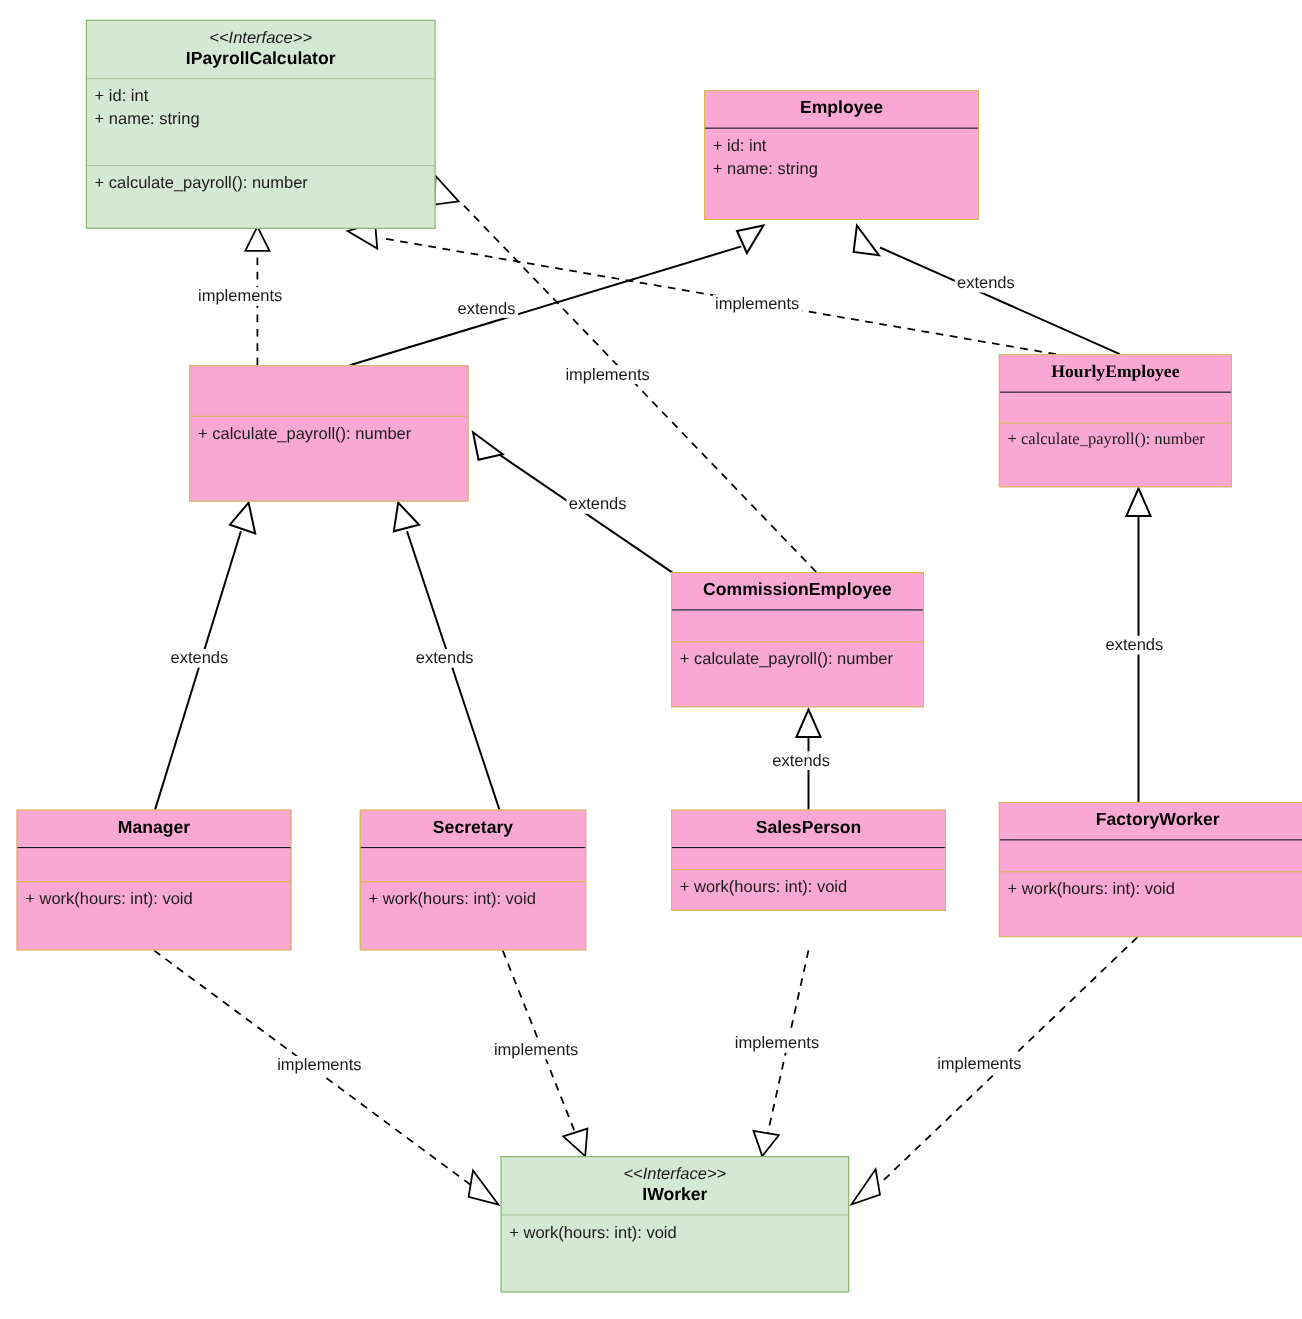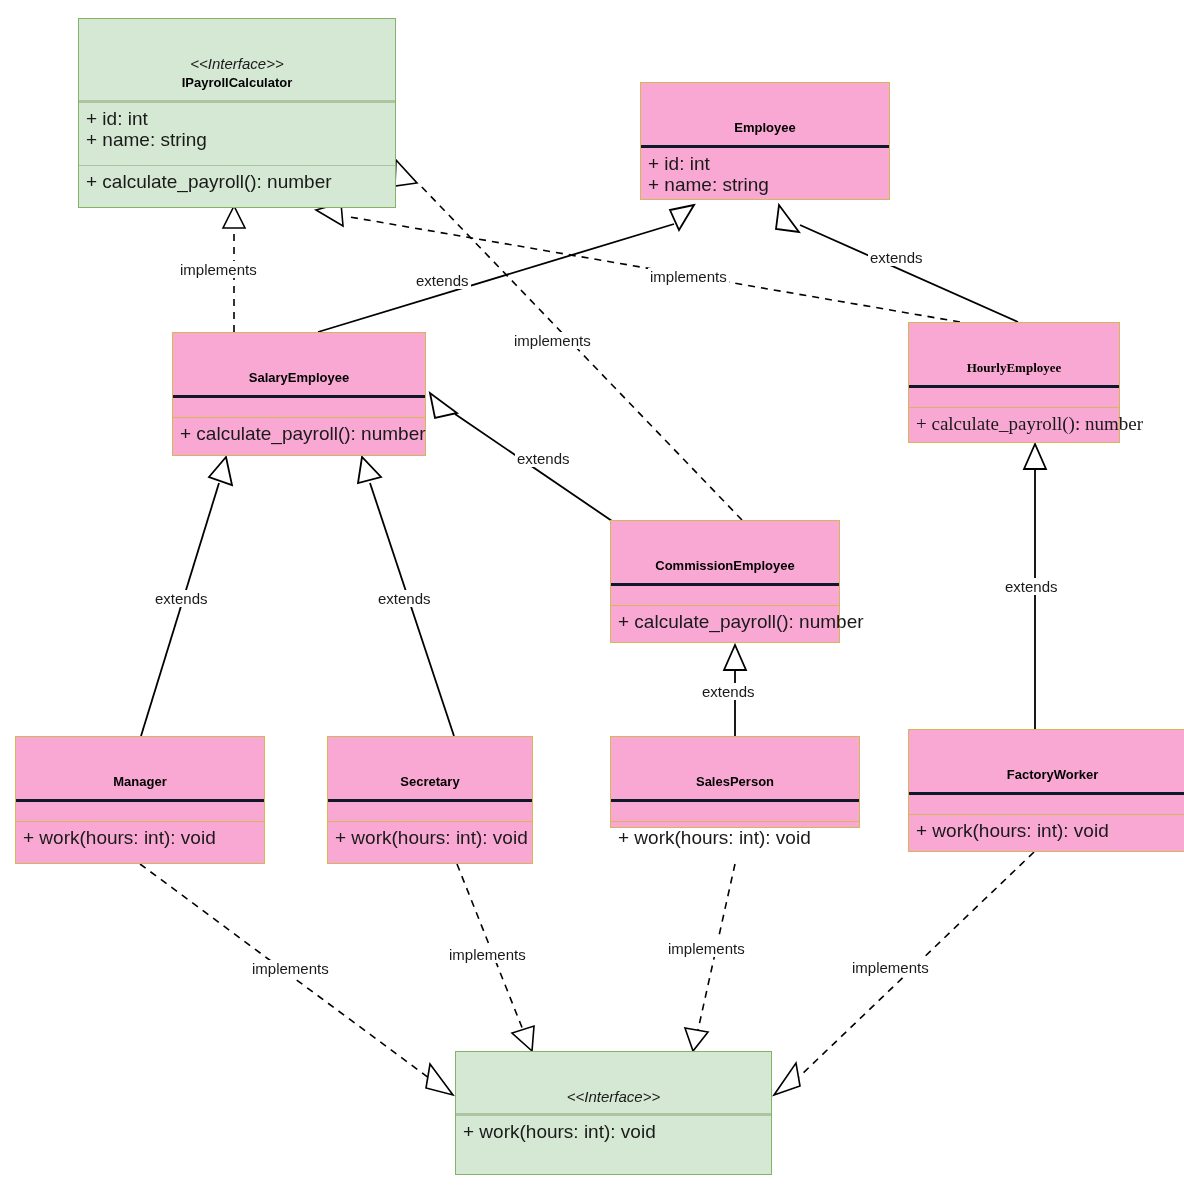--- a/index.html
+++ b/index.html
@@ -32,42 +32,41 @@
     flex-direction: column;
   }
   .uml-class.iface {
     border-color: #82b366;
     background: #d5e8d4;
   }
   .cls-header {
     box-sizing: border-box;
     padding: 6px 4px 7px 4px;
     text-align: center;
-    border-bottom: 3px solid #0f172a;
-    margin-top: 29px;
+    border-bottom: 1px solid #0f172a;
   }
   .iface .cls-header { border-bottom-color: #a9c6a0; }
   .stereotype {
     display: block;
     font-style: italic;
     font-size: 15px;
     color: #1a1a1a;
     line-height: 19px;
   }
   .cls-name {
     display: block;
     font-weight: bold;
-    font-size: 13px;
+    font-size: 16px;
     color: #000000;
     line-height: 20px;
   }
   .cls-attrs, .cls-ops {
     box-sizing: border-box;
     padding: 5px 7px 5px 7px;
-    font-size: 19px;
+    font-size: 15px;
     color: #1a1a1a;
     line-height: 21px;
     flex: 1 1 auto;
   }
   .cls-attrs { border-bottom: 1px solid #d6b656; }
   .iface .cls-attrs { border-bottom-color: #a9c6a0; }
   .cls-attrs.empty { min-height: 20px; padding: 0; }
   .cls-ops .op { white-space: nowrap; }
   .edge-label {
     position: absolute;
@@ -175,23 +174,20 @@
     <div class="cls-header">
       <span class="cls-name">Employee</span>
     </div>
     <div class="cls-ops">
       <div class="attr">+ id: int</div>
       <div class="attr">+ name: string</div>
     </div>
   </div>
 
   <div class="uml-class" style="left:172px; top:332px; width:254px; height:124px;">
-    <div class="cls-header">
-      <span class="cls-name">SalaryEmployee</span>
-    </div>
     <div class="cls-attrs empty"></div>
     <div class="cls-ops">
       <div class="op">+ calculate_payroll(): number</div>
     </div>
   </div>
 
   <div class="uml-class" style="left:908px; top:322px; width:212px; height:121px;font-family:Liberation Serif, serif;">
     <div class="cls-header">
       <span class="cls-name">HourlyEmployee</span>
     </div>
@@ -247,20 +243,21 @@
     </div>
     <div class="cls-attrs empty"></div>
     <div class="cls-ops">
       <div class="op">+ work(hours: int): void</div>
     </div>
   </div>
 
   <div class="uml-class iface" style="left:455px; top:1051px; width:317px; height:124px;">
     <div class="cls-header">
       <span class="stereotype">&lt;&lt;Interface&gt;&gt;</span>
+      <span class="cls-name">IWorker</span>
     </div>
     <div class="cls-ops">
       <div class="op">+ work(hours: int): void</div>
     </div>
   </div>
 
   <div class="edge-label" style="left:178px; top:261px;">implements</div>
 
   <div class="edge-label" style="left:414px; top:272px;">extends</div>
 

